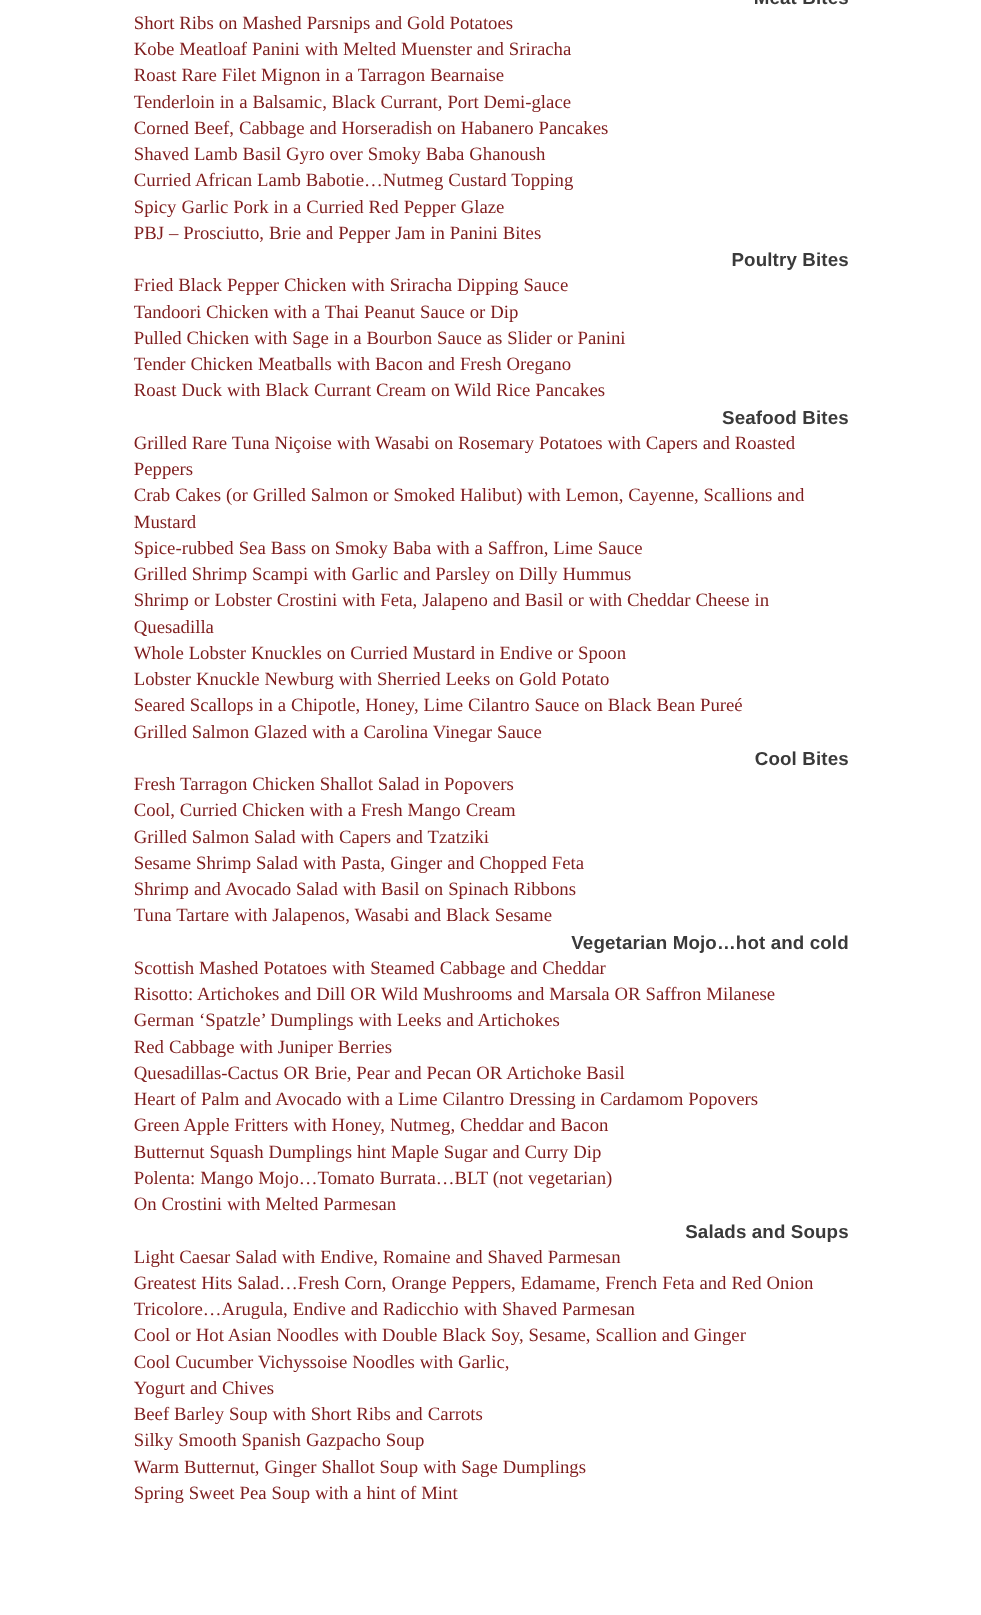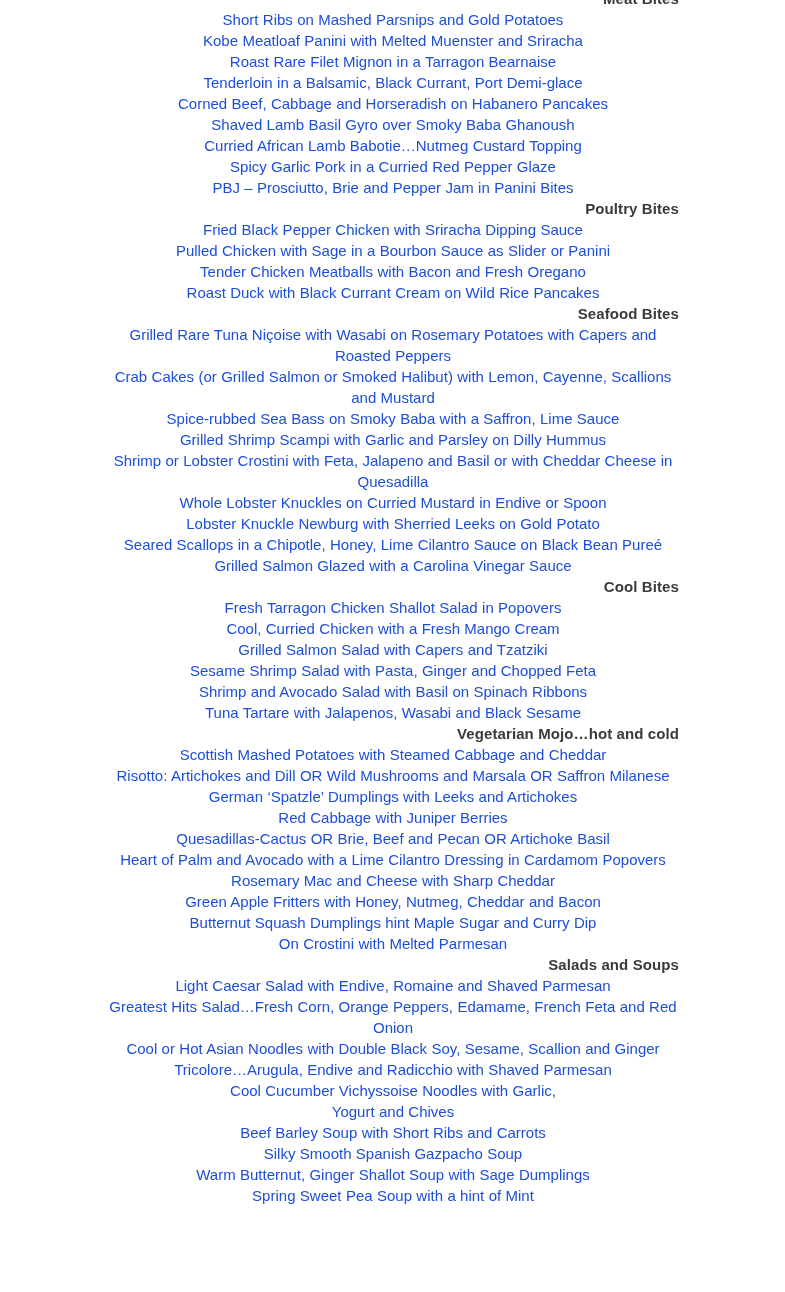--- a/index.html
+++ b/index.html
@@ -27,27 +27,27 @@
   .section-heading {
     text-align: right;
     font-size: 15px;
     line-height: 21px;
     font-weight: bold;
     color: #3a3a3a;
     margin: 0;
     letter-spacing: 0.1px;
   }
   .menu-item {
-    text-align: center;
     font-size: 15px;
     line-height: 21px;
     font-weight: normal;
-    color: #1d4ed8;
+    color: #7f1d1d;
     margin: 0;
     word-spacing: 0.2px;
+    font-family: Liberation Serif, serif;
   }
   .menu-item .line-break {
     display: block;
   }
 </style>
 </head>
 <body>
 
 <div id="menu-page">
     <div class="menu-section">
@@ -58,20 +58,21 @@
       <div class="menu-item">Tenderloin in a Balsamic, Black Currant, Port Demi-glace</div>
       <div class="menu-item">Corned Beef, Cabbage and Horseradish on Habanero Pancakes</div>
       <div class="menu-item">Shaved Lamb Basil Gyro over Smoky Baba Ghanoush</div>
       <div class="menu-item">Curried African Lamb Babotie…Nutmeg Custard Topping</div>
       <div class="menu-item">Spicy Garlic Pork in a Curried Red Pepper Glaze</div>
       <div class="menu-item">PBJ – Prosciutto, Brie and Pepper Jam in Panini Bites</div>
     </div>
     <div class="menu-section">
       <div class="section-heading">Poultry Bites</div>
       <div class="menu-item">Fried Black Pepper Chicken with Sriracha Dipping Sauce</div>
+      <div class="menu-item">Tandoori Chicken with a Thai Peanut Sauce or Dip</div>
       <div class="menu-item">Pulled Chicken with Sage in a Bourbon Sauce as Slider or Panini</div>
       <div class="menu-item">Tender Chicken Meatballs with Bacon and Fresh Oregano</div>
       <div class="menu-item">Roast Duck with Black Currant Cream on Wild Rice Pancakes</div>
     </div>
     <div class="menu-section">
       <div class="section-heading">Seafood Bites</div>
       <div class="menu-item">Grilled Rare Tuna Niçoise with Wasabi on Rosemary Potatoes with Capers and Roasted Peppers</div>
       <div class="menu-item">Crab Cakes (or Grilled Salmon or Smoked Halibut) with Lemon, Cayenne, Scallions and Mustard</div>
       <div class="menu-item">Spice-rubbed Sea Bass on Smoky Baba with a Saffron, Lime Sauce</div>
       <div class="menu-item">Grilled Shrimp Scampi with Garlic and Parsley on Dilly Hummus</div>
@@ -89,33 +90,33 @@
       <div class="menu-item">Sesame Shrimp Salad with Pasta, Ginger and Chopped Feta</div>
       <div class="menu-item">Shrimp and Avocado Salad with Basil on Spinach Ribbons</div>
       <div class="menu-item">Tuna Tartare with Jalapenos, Wasabi and Black Sesame</div>
     </div>
     <div class="menu-section">
       <div class="section-heading">Vegetarian Mojo…hot and cold</div>
       <div class="menu-item">Scottish Mashed Potatoes with Steamed Cabbage and Cheddar</div>
       <div class="menu-item">Risotto: Artichokes and Dill OR Wild Mushrooms and Marsala OR Saffron Milanese</div>
       <div class="menu-item">German ‘Spatzle’ Dumplings with Leeks and Artichokes</div>
       <div class="menu-item">Red Cabbage with Juniper Berries</div>
-      <div class="menu-item">Quesadillas-Cactus OR Brie, Beef and Pecan OR Artichoke Basil</div>
+      <div class="menu-item">Quesadillas-Cactus OR Brie, Pear and Pecan OR Artichoke Basil</div>
       <div class="menu-item">Heart of Palm and Avocado with a Lime Cilantro Dressing in Cardamom Popovers</div>
-      <div class="menu-item">Rosemary Mac and Cheese with Sharp Cheddar</div>
       <div class="menu-item">Green Apple Fritters with Honey, Nutmeg, Cheddar and Bacon</div>
       <div class="menu-item">Butternut Squash Dumplings hint Maple Sugar and Curry Dip</div>
+      <div class="menu-item">Polenta: Mango Mojo…Tomato Burrata…BLT (not vegetarian)</div>
       <div class="menu-item">On Crostini with Melted Parmesan</div>
     </div>
     <div class="menu-section">
       <div class="section-heading">Salads and Soups</div>
       <div class="menu-item">Light Caesar Salad with Endive, Romaine and Shaved Parmesan</div>
       <div class="menu-item">Greatest Hits Salad…Fresh Corn, Orange Peppers, Edamame, French Feta and Red Onion</div>
+      <div class="menu-item">Tricolore…Arugula, Endive and Radicchio with Shaved Parmesan</div>
       <div class="menu-item">Cool or Hot Asian Noodles with Double Black Soy, Sesame, Scallion and Ginger</div>
-      <div class="menu-item">Tricolore…Arugula, Endive and Radicchio with Shaved Parmesan</div>
       <div class="menu-item">
         <span class="line-break">Cool Cucumber Vichyssoise Noodles with Garlic,</span>
         <span class="line-break">Yogurt and Chives</span>
       </div>
       <div class="menu-item">Beef Barley Soup with Short Ribs and Carrots</div>
       <div class="menu-item">Silky Smooth Spanish Gazpacho Soup</div>
       <div class="menu-item">Warm Butternut, Ginger Shallot Soup with Sage Dumplings</div>
       <div class="menu-item">Spring Sweet Pea Soup with a hint of Mint</div>
     </div>
   </div>

